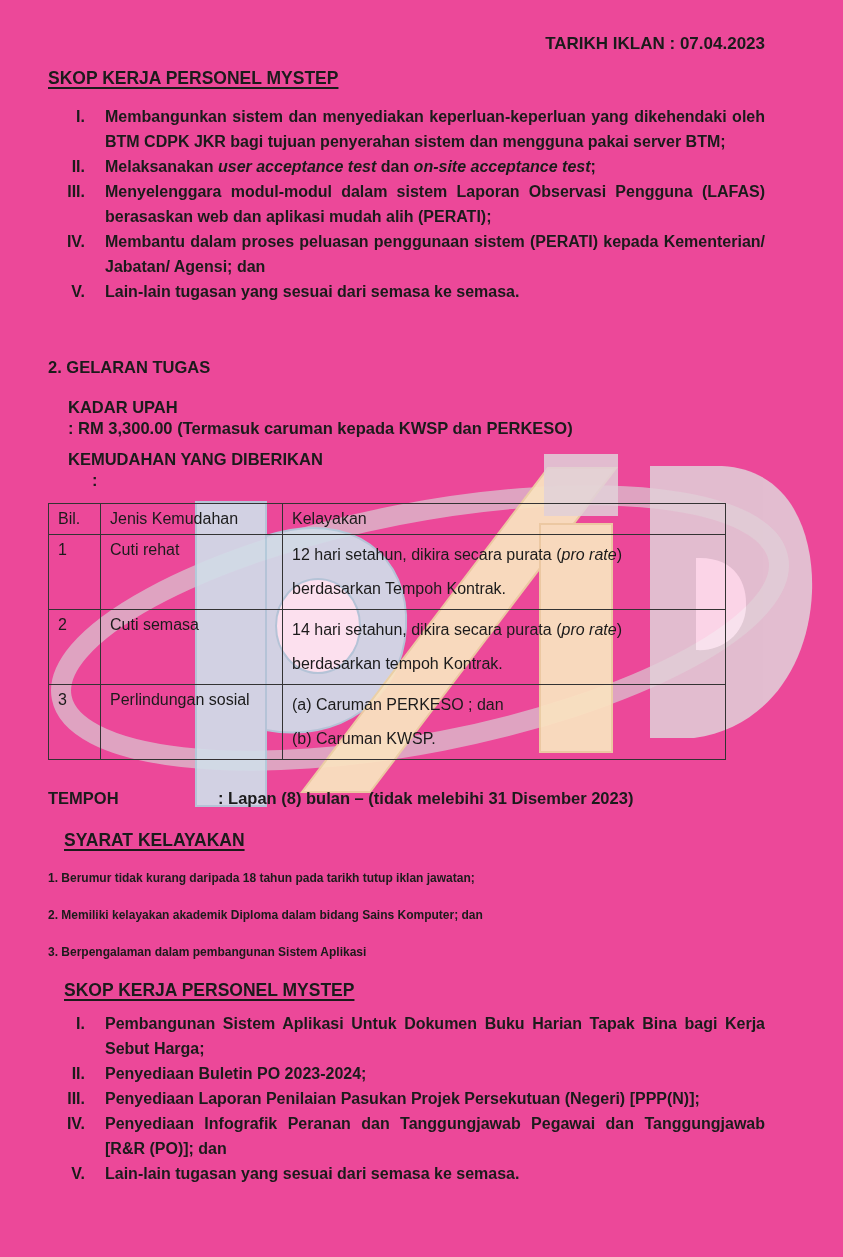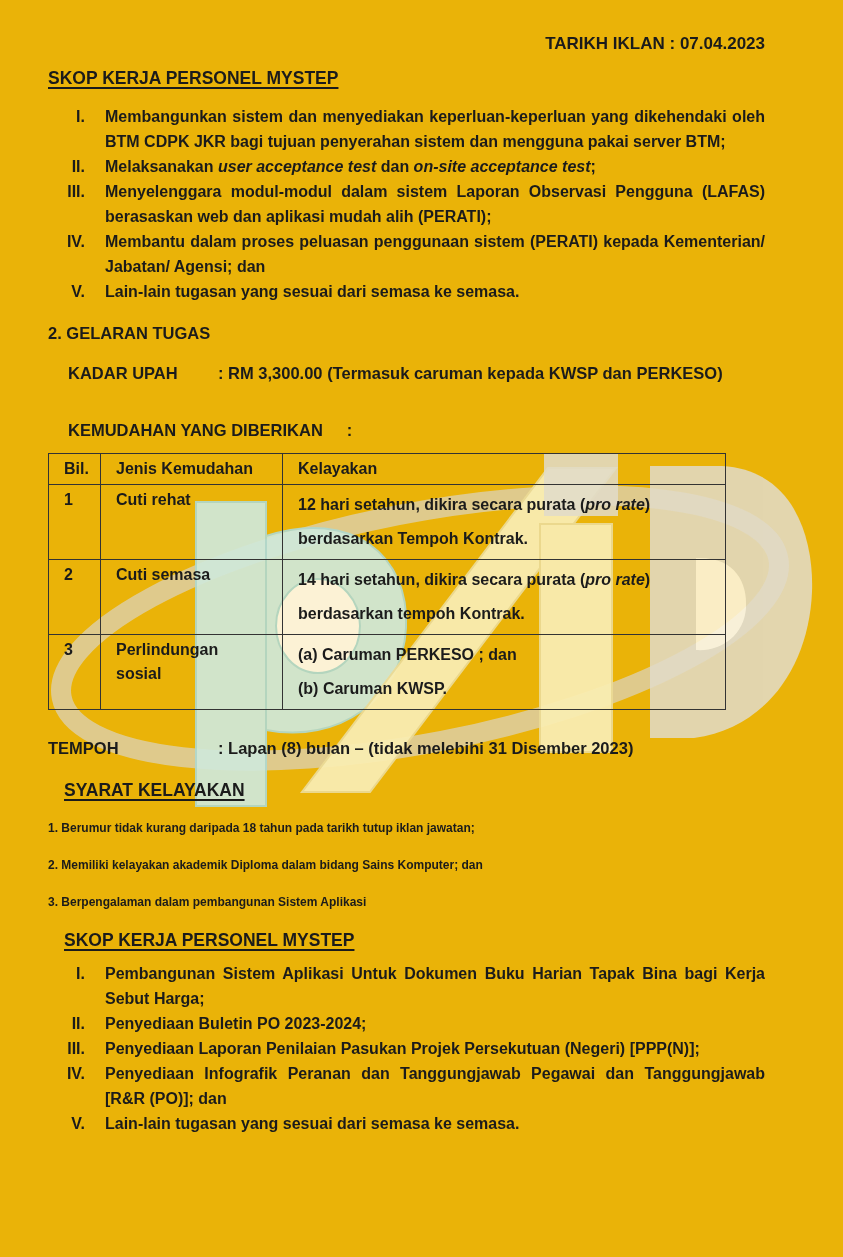--- a/index.html
+++ b/index.html
@@ -1,19 +1,19 @@
 <!DOCTYPE html>
 <html><head>
 <meta charset="utf-8">
 <style>
   html,body{margin:0;padding:0;background:#e8e8e8;}
   .page{
     position:relative;
     width:843px;height:1257px;
-    background:#eab308;
+    background:#ec4899;
     overflow:hidden;
     font-family:"Liberation Sans","DejaVu Sans",sans-serif;
     font-weight:700;
     color:#1b1b1b;
     margin:0 auto;
   }
   .wm{position:absolute;top:0;left:0;z-index:0;}
   .content{
     position:relative;z-index:1;
     padding:34px 78px 0 48px;
@@ -32,39 +32,39 @@
     text-decoration-thickness:2px;
     text-underline-offset:3px;
   }
   .rlist{margin:0;}
   .ritem{display:flex;font-size:16px;line-height:25px;}
   .num{width:37px;text-align:right;flex:none;}
   .itx{margin-left:20px;width:660px;text-align:justify;}
   .it{font-style:italic;}
   .kv{display:flex;font-size:16.5px;line-height:21px;}
   .kv .lbl{flex:none;}
-  .g1{margin-top:19px;gap:42px;}
+  .g1{margin-top:53px;gap:42px;}
   .g1 .lbl{width:170px;}
-  .g2{margin-top:19px;margin-left:20px;}
+  .g2{margin-top:19px;margin-left:20px;flex-direction:column;}
   .g2 .lbl{width:150px;}
-  .g3{margin-top:36px;margin-left:20px;}
+  .g3{margin-top:10px;margin-left:20px;flex-direction:column;}
   .g3 .colon{margin-left:24px;}
   table.fac{
     border-collapse:collapse;
     table-layout:fixed;
     width:677px;
     margin-top:12px;
     font-size:16px;
   }
   table.fac th, table.fac td{
     border:1.5px solid #333333;
     vertical-align:top;
     text-align:left;
-    padding:3px 15px;
-    font-weight:700;
+    padding:3px 9px;
+    font-weight:400;
   }
   table.fac th{line-height:23px;height:24px;}
   td.bil,td.jenis{line-height:24px;}
   td.kel .kline{line-height:34px;}
   .tempoh{margin-top:28px;}
   .tempoh .lbl{width:170px;}
   .syitem{font-size:12px;line-height:22px;margin-top:15px;}
   .hd2{margin-top:16px;margin-bottom:9px;margin-left:16px;}
   .mt16{margin-top:16px;}
 </style>

